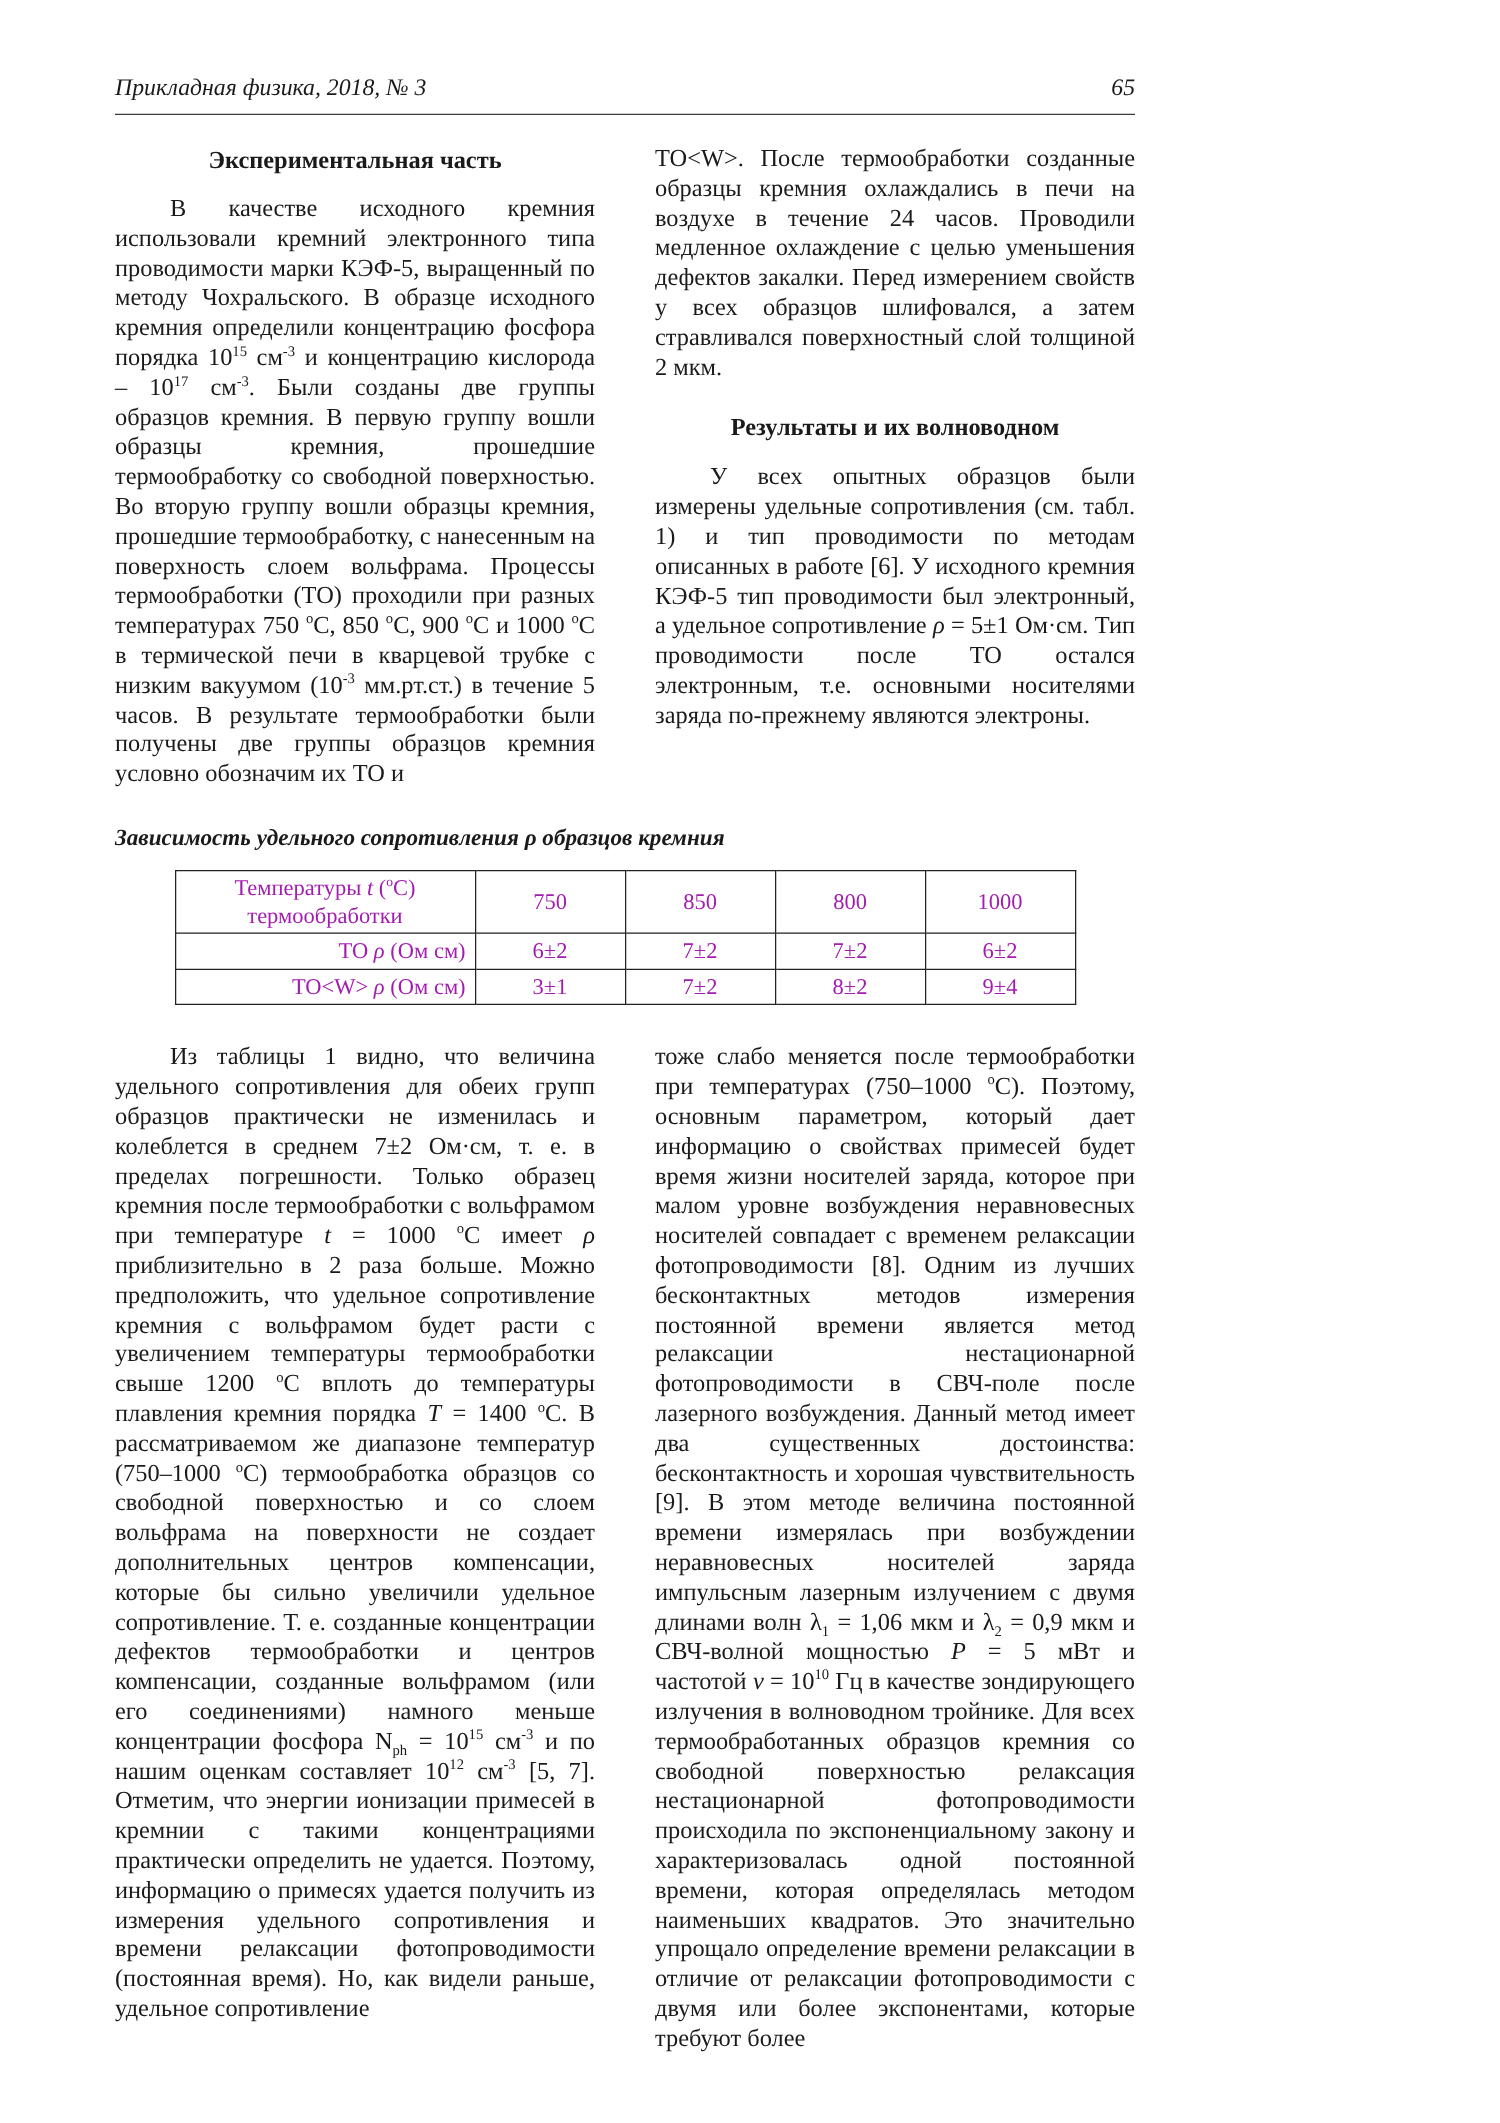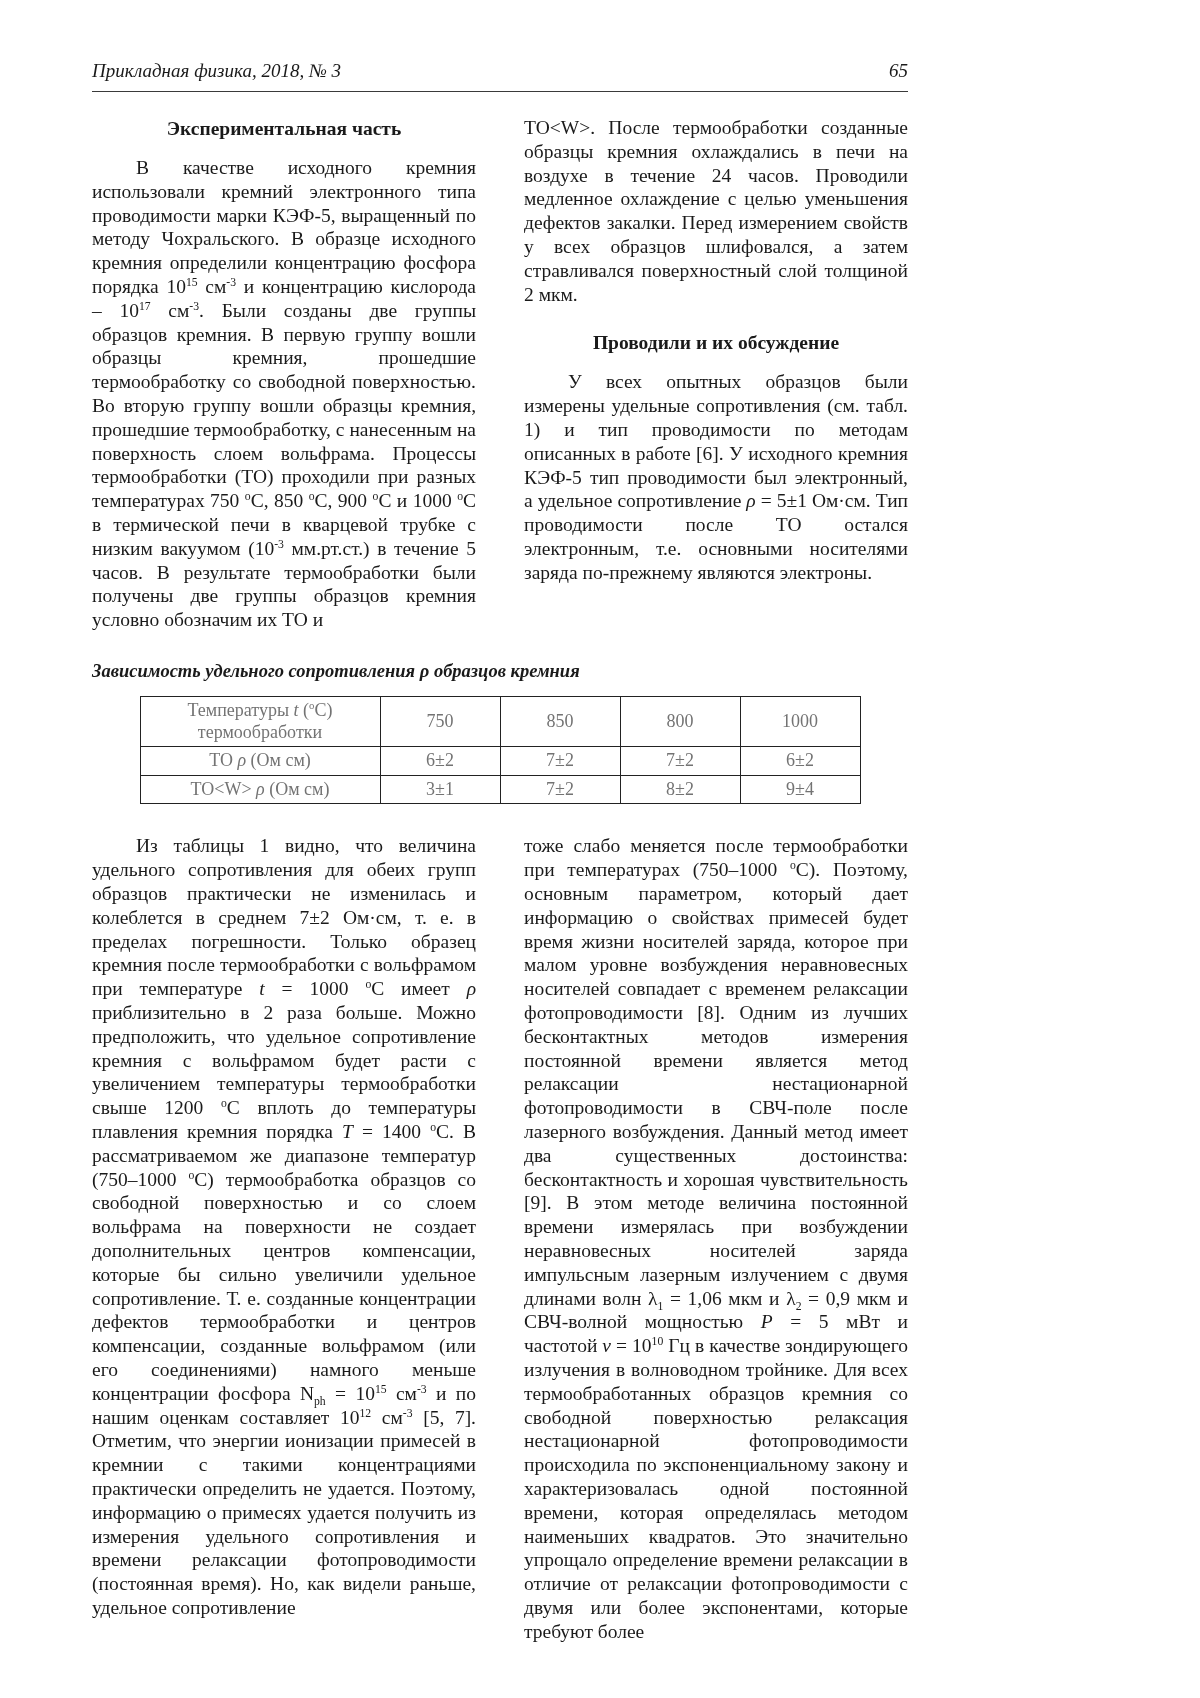--- a/index.html
+++ b/index.html
@@ -32,45 +32,45 @@
   sup { font-size:0.6em; line-height:0; }
   sub { font-size:0.6em; line-height:0; }
   .table-block { margin-top:28px; }
   .table-label { font-weight:bold; font-size:18.5px; text-align:right; padding-right:235px; }
   .table-title {
     text-align:left; font-weight:bold; font-style:italic;
     font-size:18.5px; line-height:23.5px; margin-top:12px;
   }
   table.results {
     border-collapse:collapse; margin:13px auto 0 auto;
-    font-size:18px; line-height:21.5px; color:#737373;
+    font-size:18px; line-height:21.5px; color:#a21caf;
   }
   table.results td { border:1px solid #222; padding:3px 7px; }
   td.param { width:225px; text-align:center; }
-  td.rowlabel { width:225px; text-align:center; }
+  td.rowlabel { width:225px; text-align:right; }
   td.val { width:105px; text-align:center; }
 </style>
 </head>
 <body>
 
 <div class="page">
 
   <header class="pg-header">
     <span>Прикладная физика, 2018, № 3</span>
     <span>65</span>
   </header>
 
   <div class="columns top">
     <div class="col">
       <h2 class="section">Экспериментальная часть</h2>
       <p class="body indent">В качестве исходного кремния использовали кремний электронного типа проводимости марки КЭФ-5, выращенный по методу Чохральского. В образце исходного кремния определили концентрацию фосфора порядка 10<sup>15</sup> см<sup>-3</sup> и концентрацию кислорода – 10<sup>17</sup> см<sup>-3</sup>. Были созданы две группы образцов кремния. В первую группу вошли образцы кремния, прошедшие термообработку со свободной поверхностью. Во вторую группу вошли образцы кремния, прошедшие термообработку, с нанесенным на поверхность слоем вольфрама. Процессы термообработки (ТО) проходили при разных температурах 750 <sup>о</sup>С, 850 <sup>о</sup>С, 900 <sup>о</sup>С и 1000 <sup>о</sup>С в термической печи в кварцевой трубке с низким вакуумом (10<sup>-3</sup> мм.рт.ст.) в течение 5 часов. В результате термообработки были получены две группы образцов кремния условно обозначим их ТО и</p>
     </div>
     <div class="col">
       <p class="body">ТО&lt;W&gt;. После термообработки созданные образцы кремния охлаждались в печи на воздухе в течение 24 часов. Проводили медленное охлаждение с целью уменьшения дефектов закалки. Перед измерением свойств у всех образцов шлифовался, а затем стравливался поверхностный слой толщиной 2 мкм.</p>
-      <h2 class="section mt">Проводили и их обсуждение</h2>
+      <h2 class="section mt">Результаты и их волноводном</h2>
       <p class="body indent">У всех опытных образцов были измерены удельные сопротивления (см. табл. 1) и тип проводимости по методам описанных в работе [6]. У исходного кремния КЭФ-5 тип проводимости был электронный, а удельное сопротивление <i>ρ</i> = 5±1 Ом·см. Тип проводимости после ТО остался электронным, т.е. основными носителями заряда по-прежнему являются электроны.</p>
     </div>
   </div>
 
   <section class="table-block">
     <div class="table-title">
       <div>Зависимость удельного сопротивления <i>ρ</i> образцов кремния</div>
     </div>
     <table class="results">
       <tbody>

